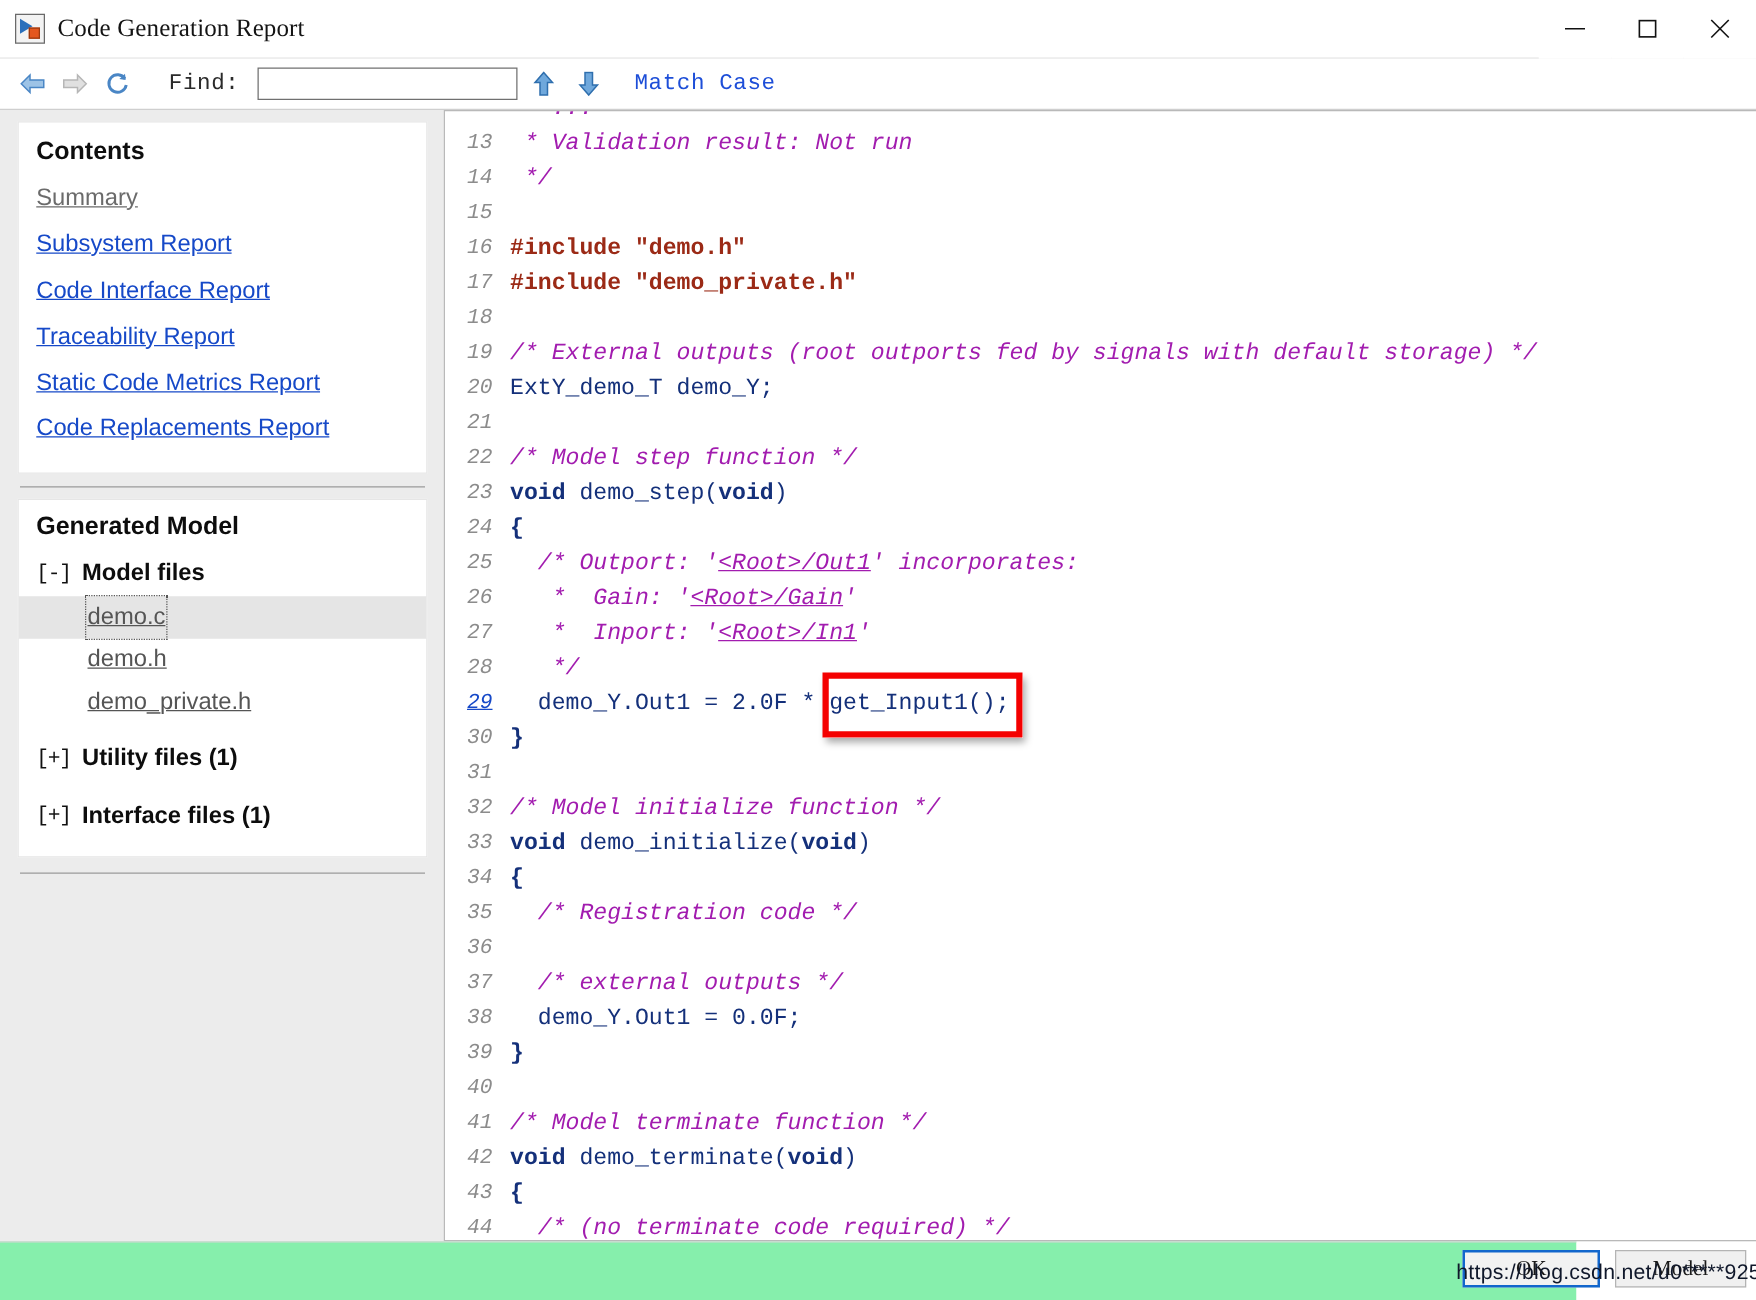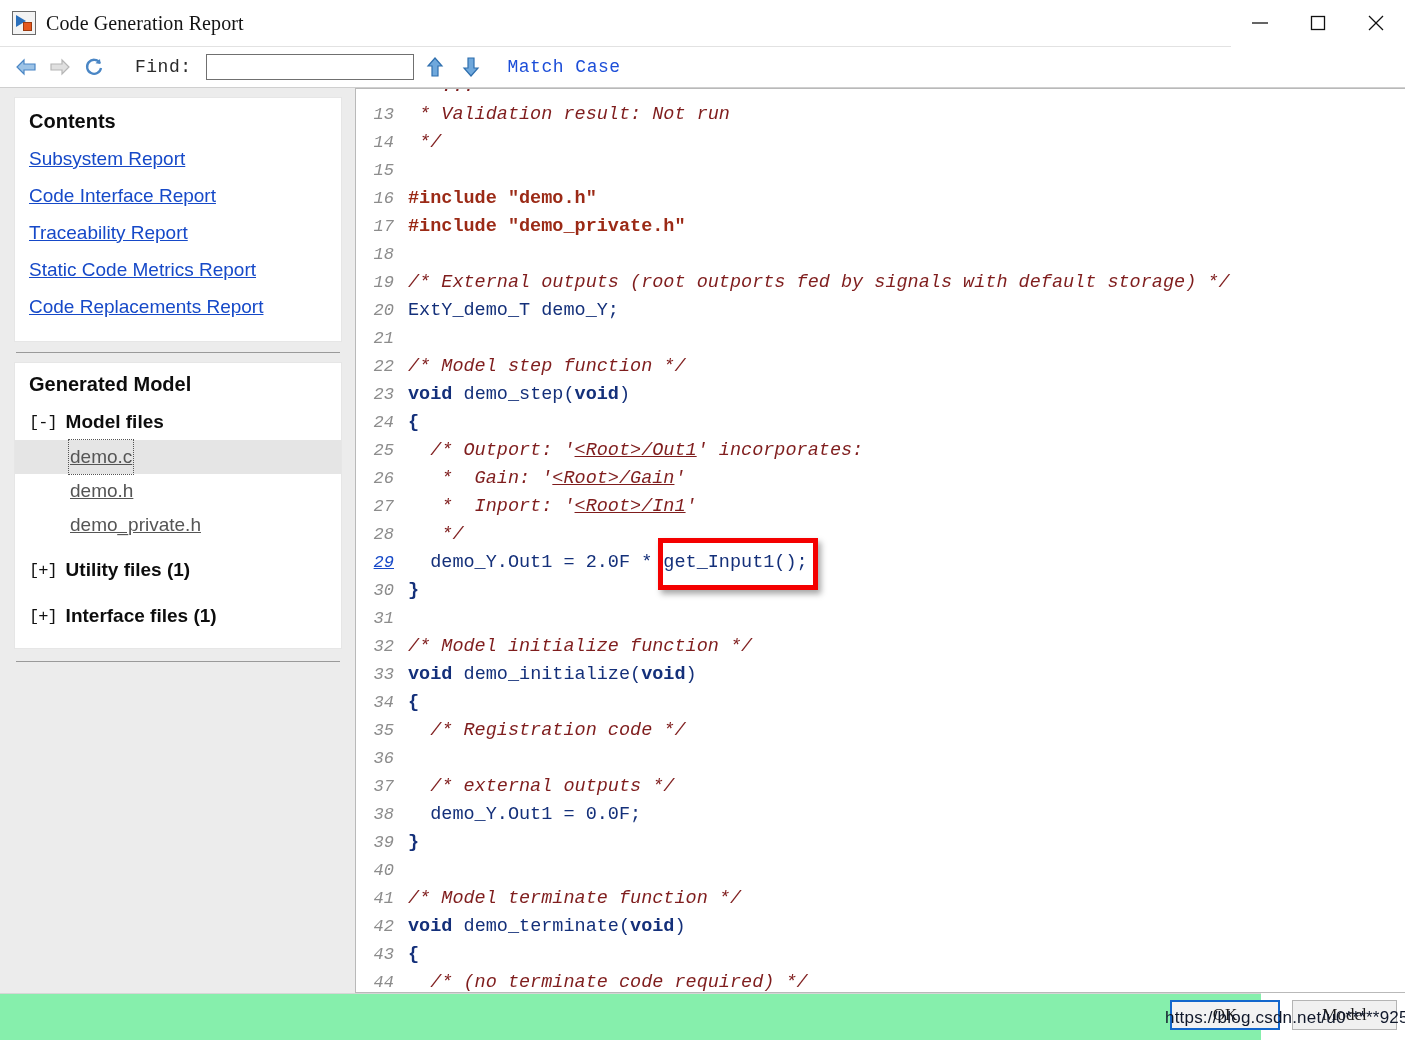--- a/index.html
+++ b/index.html
@@ -127,21 +127,21 @@
     font-family:"Liberation Mono", monospace; font-size:18.5px; line-height:28px;
     white-space:pre;
   }
   .cl{ display:flex; height:28px; align-items:center; }
   .ln{
     width:52px; flex:0 0 52px; text-align:right; padding-right:14px;
     color:#8c8c8c; font-style:italic; font-size:17px; user-select:none;
   }
   .ln.link{ color:#1649c8; text-decoration:underline; font-style:italic; cursor:pointer; }
   .src{ color:#14307a; }
-  .cm{ color:#7f1d1d; font-style:italic; }
+  .cm{ color:#a21caf; font-style:italic; }
   .pp{ color:#9b2a16; font-weight:bold; }
   .kw{ color:#14307a; font-weight:bold; }
 
   
   .annot{
     position:absolute; left:302px; top:449px; width:160px; height:52px;
     border:5px solid #f40000; background:transparent;
     box-shadow:3px 4px 6px rgba(0,0,0,.35);
     pointer-events:none;
   }
@@ -241,20 +241,21 @@
   </div>
   <div class="matchcase">Match Case</div>
 </div>
 
 <div class="workspace">
 
   <div class="sidebar">
 
     <div class="panel contents">
       <h2>Contents</h2>
+      <a class="sb-link visited">Summary</a>
       <a class="sb-link">Subsystem Report</a>
       <a class="sb-link">Code Interface Report</a>
       <a class="sb-link">Traceability Report</a>
       <a class="sb-link">Static Code Metrics Report</a>
       <a class="sb-link">Code Replacements Report</a>
     </div>
 
     <div class="hr"></div>
 
     <div class="panel gencode">

